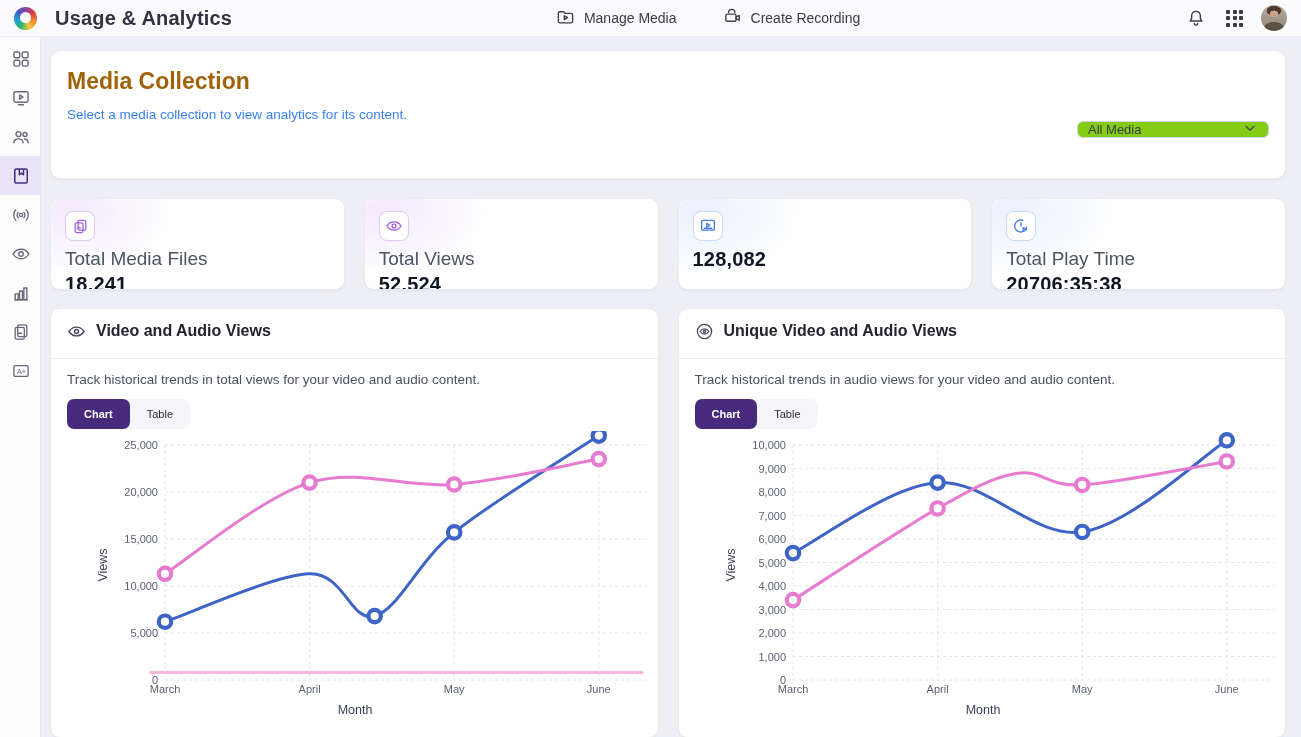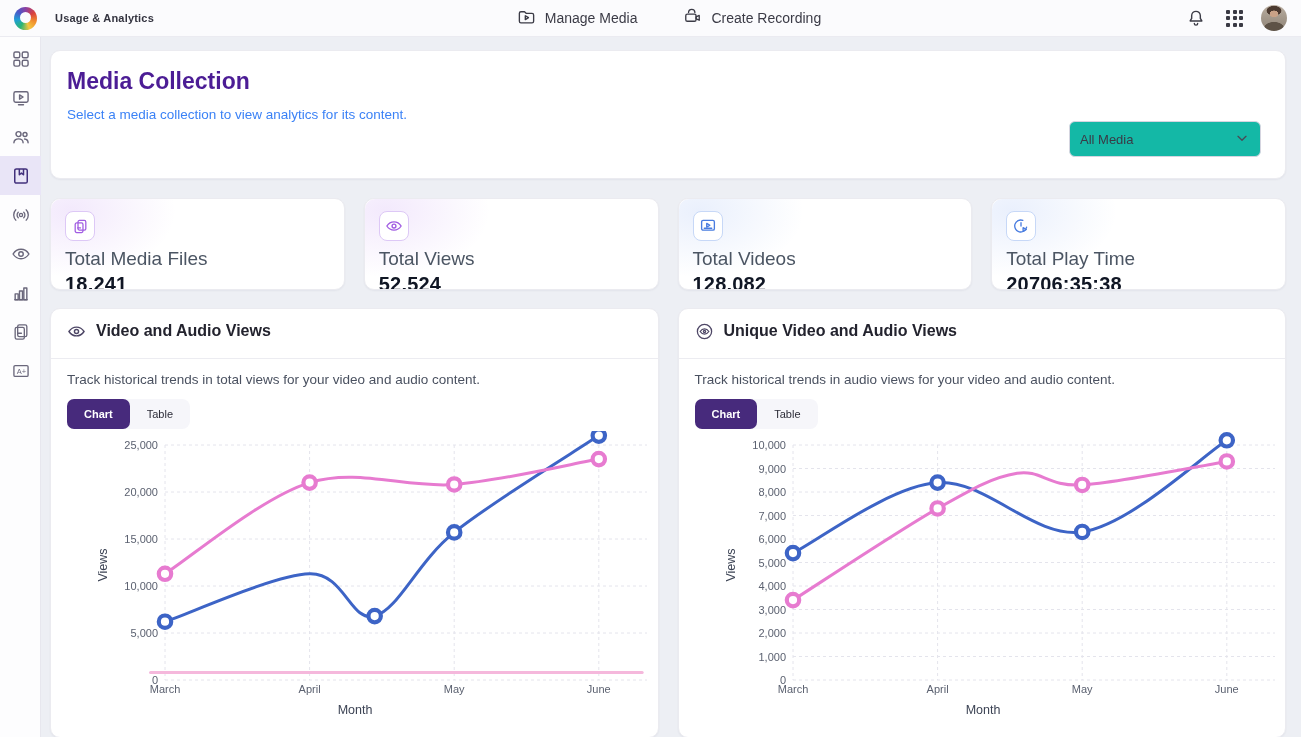--- a/index.html
+++ b/index.html
@@ -18,21 +18,21 @@
   }
   .logo {
     width:23px; height:23px; border-radius:50%;
     background:conic-gradient(from 210deg,#2bb673,#1f9fd6,#4b57c8,#8f3f9f,#d9413f,#f08c2e,#f4c63f,#2bb673);
     position:relative; margin-right:18px; cursor:pointer; flex:0 0 auto;
   }
   .logo::after {
     content:""; position:absolute; left:6px; top:5px; width:11px; height:11px;
     border-radius:50%; background:#fbfbfd;
   }
-  .tb-title { font-size:11px; font-weight:700; color:#33333f; letter-spacing:.2px; }
+  .tb-title { font-size:20px; font-weight:700; color:#33333f; letter-spacing:.2px; }
   .tb-spacer { flex:1 1 auto; }
   .tb-btn {
     display:flex; align-items:center; gap:9px; border:0; background:transparent;
     font-family:inherit; font-size:14px; color:#3b3b46; cursor:pointer; padding:6px 8px;
   }
   .tb-btn + .tb-btn { margin-left:30px; }
   .tb-right { display:flex; align-items:center; gap:16px; }
   .icon-btn { border:0; background:transparent; padding:2px; cursor:pointer; color:#3c3c46; display:flex; }
   .dot-grid { display:grid; grid-template-columns:repeat(3,4px); gap:2.5px; }
   .dot-grid i { width:4px; height:4px; background:#3a3a44; border-radius:1px; }
@@ -57,25 +57,25 @@
   .side-item.active { background:#e9e5f7; color:#42307c; }
   .side-item svg { display:block; }
   
   .main { margin:37px 0 0 41px; padding:13px 15px 0 9px; }
   .card {
     background:#fff; border:1px solid #ebebf0; border-radius:10px;
     box-shadow:0 1px 2px rgba(25,25,55,.05);
   }
   
   .media-card { position:relative; height:129px; padding:15px 16px; margin-bottom:19px; }
-  .media-card h1 { margin:2px 0 12px; font-size:23px; font-weight:700; color:#4c1d95; }
+  .media-card h1 { margin:2px 0 12px; font-size:23px; font-weight:700; color:#a16207; }
   .media-card p { margin:0; font-size:13.5px; color:#3b82f6; }
   .dropdown {
-    position:absolute; right:24px; top:70px; width:192px; height:36px;
-    border:1px solid #d5d5e0; border-radius:6px; background:#14b8a6;
+    position:absolute; right:16px; top:70px; width:192px; height:17px;
+    border:1px solid #d5d5e0; border-radius:6px; background:#84cc16;
     display:flex; align-items:center; justify-content:space-between;
     padding:0 10px; font-family:inherit; font-size:13px; color:#3a3a46; cursor:pointer;
   }
   
   .stats-row { display:grid; grid-template-columns:repeat(4,1fr); gap:19px; margin-bottom:18px; }
   .stat-card { position:relative; height:92px; padding:12px 14px; overflow:hidden; }
   .stat-card::before { content:""; position:absolute; inset:0; border-radius:inherit; pointer-events:none; }
   .stat-card.purple::before { background:radial-gradient(150px 95px at 20px 12px, rgba(168,100,235,.14), transparent 70%); }
   .stat-card.blue::before   { background:radial-gradient(150px 95px at 20px 12px, rgba(80,130,235,.12), transparent 70%); }
   .stat-icon {
@@ -270,21 +270,20 @@
     </div>
 
     <div class="card stat-card blue">
       <div class="stat-icon">
         <svg width="18" height="18" viewBox="0 0 24 24" fill="none" stroke="currentColor" stroke-width="1.8" stroke-linejoin="round" stroke-linecap="round">
           <rect x="3.5" y="4.5" width="17" height="13" rx="2"></rect>
             <path d="M10.3 8.5l4.2 2.5-4.2 2.5z"></path>
             <path d="M7 15h10"></path>
         </svg>
       </div>
-      <div class="stat-label">Total Videos</div>
       <div class="stat-value">128,082</div>
     </div>
 
     <div class="card stat-card blue">
       <div class="stat-icon">
         <svg width="18" height="18" viewBox="0 0 24 24" fill="none" stroke="currentColor" stroke-width="1.8" stroke-linecap="round" stroke-linejoin="round">
           <path d="M19.5 13.5a8 8 0 1 1-5-9"></path>
             <path d="M12 7.5V12"></path>
             <path d="M14.8 14.2l4.3 2.5-4.3 2.5z"></path>
         </svg>

